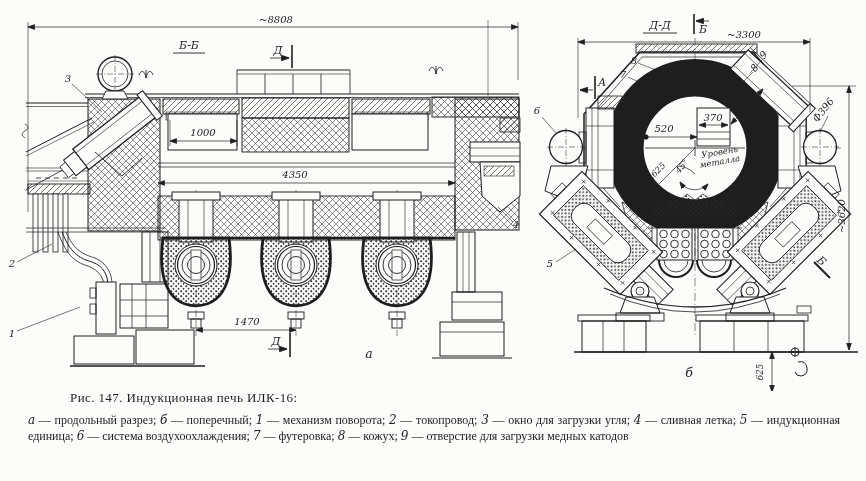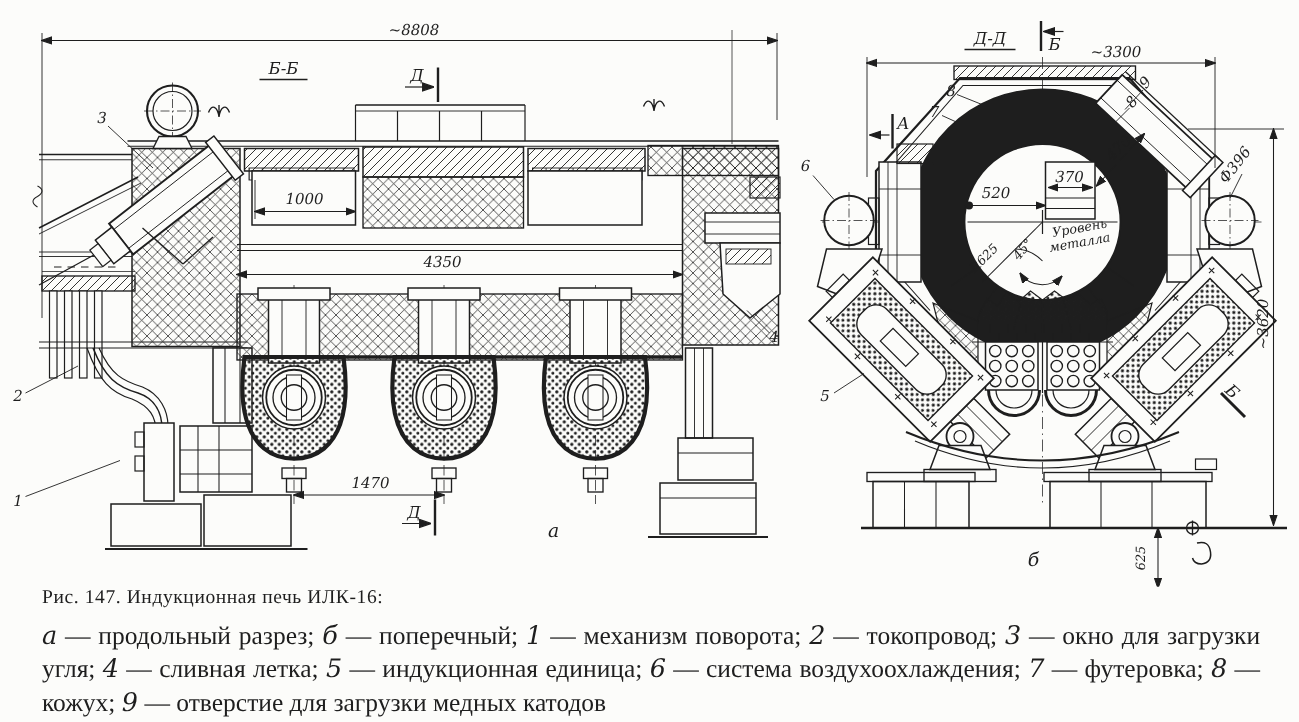--- a/index.html
+++ b/index.html
@@ -8,22 +8,22 @@
        font-family:"Liberation Serif", serif;color:var(--ink);}
   #drawing{position:absolute;left:0;top:0;}
   svg line, svg path, svg rect, svg circle, svg polygon, svg polyline{stroke:var(--ink);}
   .t{font-family:"DejaVu Serif", serif;font-style:italic;fill:var(--ink);stroke:none;}
   .t9 {font-size:8.5px;}
   .t10{font-size:10px;}
   .t11{font-size:11px;}
   .t12{font-size:12.5px;}
   .mid{text-anchor:middle;}
   .caption{position:absolute;left:28px;top:390px;width:812px;}
-  .cap-title{font-size:13px;letter-spacing:.4px;margin-bottom:7px;}
-  .cap-legend{font-size:17px;line-height:1.32;text-align:justify;}
+  .cap-title{font-size:13px;letter-spacing:.4px;margin-bottom:7px;margin-left:42px;}
+  .cap-legend{font-size:12px;line-height:1.32;text-align:justify;}
   .cap-legend i{font-family:"DejaVu Serif", serif;}
 </style>
 </head>
 <body>
 
 <svg id="drawing" width="866" height="391" viewBox="0 0 866 391">
   <defs>
     <pattern id="xh" width="7" height="7" patternUnits="userSpaceOnUse">
       <path d="M0,0 L7,7 M7,0 L0,7" stroke="#4a4a4a" stroke-width="0.5" fill="none"></path>
     </pattern>

